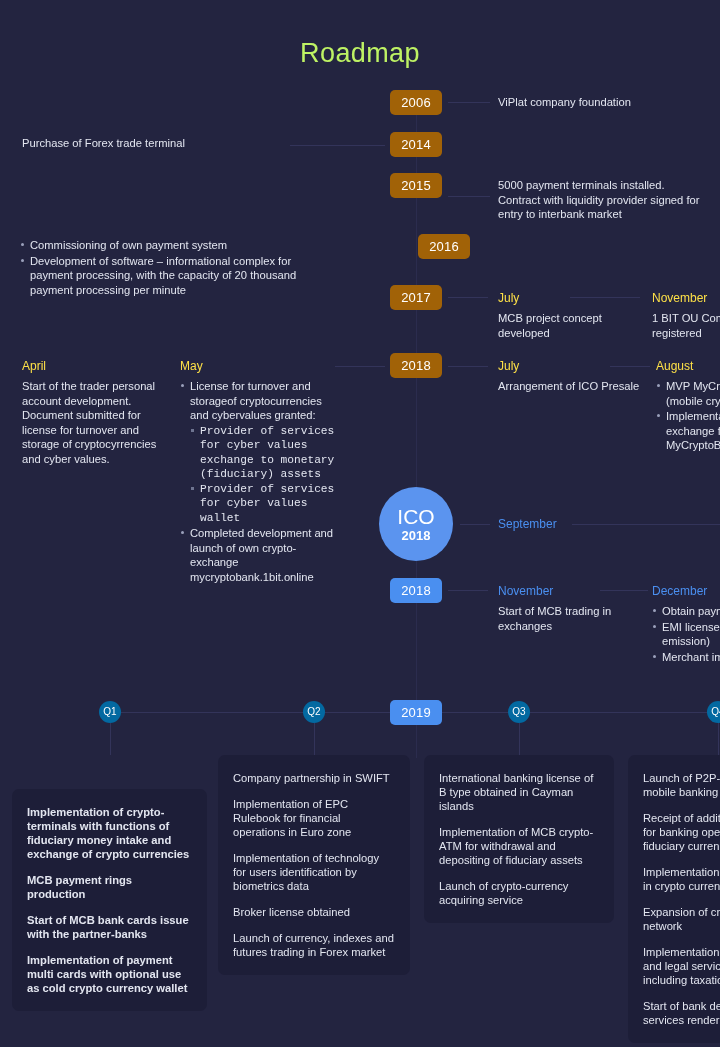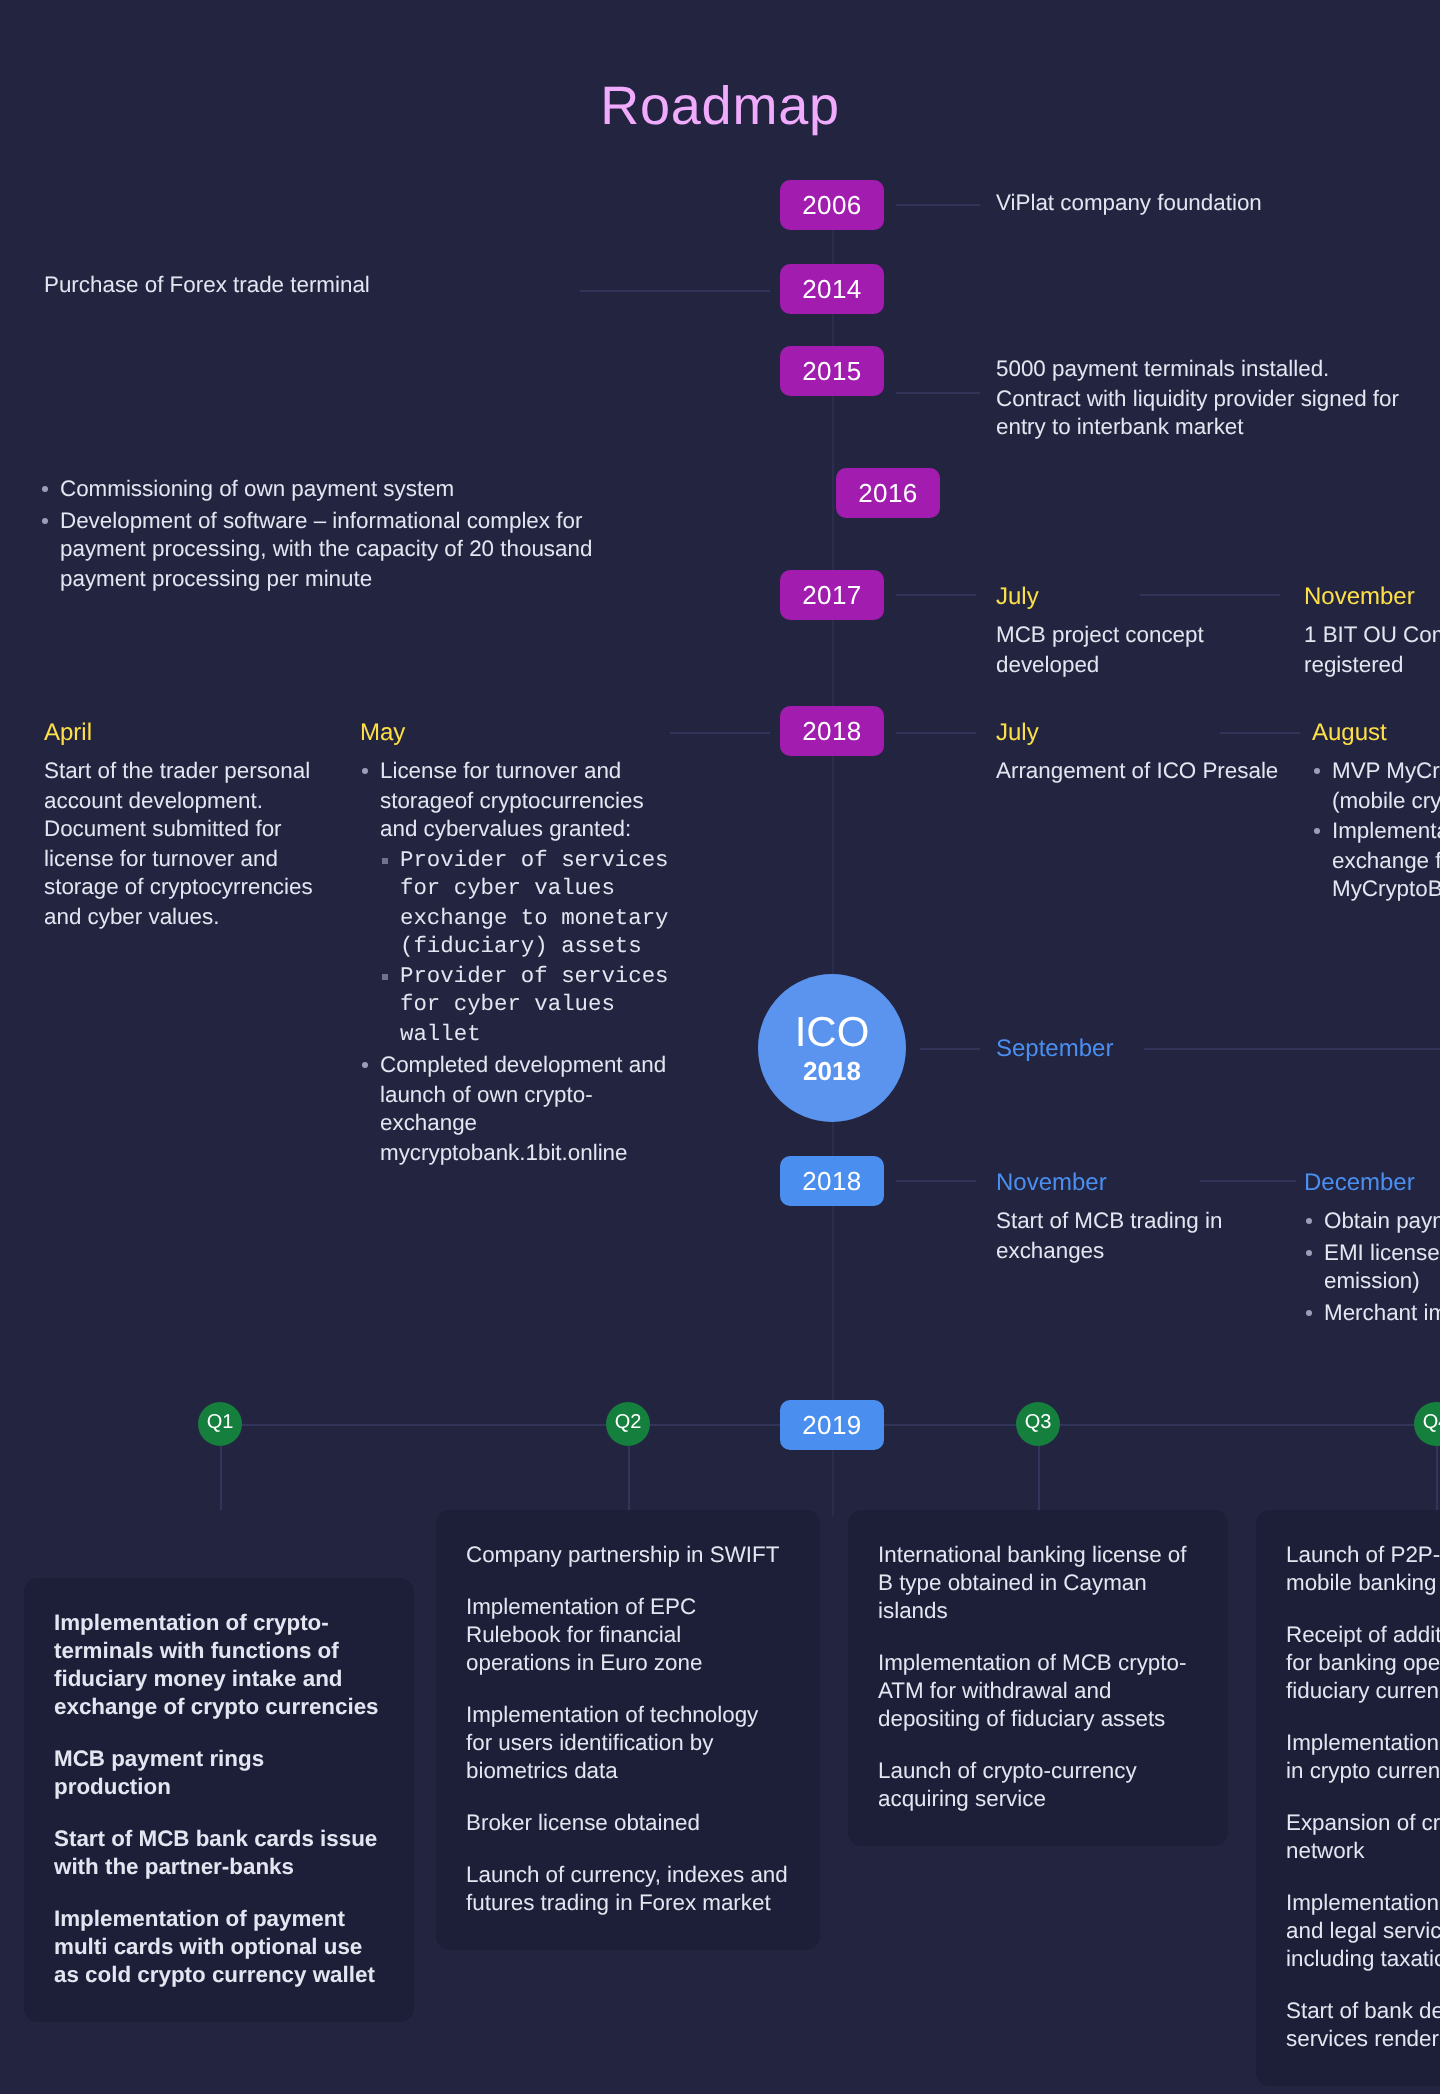--- a/index.html
+++ b/index.html
@@ -16,21 +16,21 @@
     overflow: hidden;
   }
 
   
   .title {
     position: absolute;
     top: 38px; left: 0; width: 720px;
     text-align: center;
     font-size: 27px;
     font-weight: 400;
-    color: #f0abfc;
+    color: #bef264;
     letter-spacing: .4px;
   }
 
   
   .spine {
     position: absolute;
     left: 416px; top: 110px;
     width: 1px; height: 600px;
     background: #2b2c4e;
   }
@@ -47,21 +47,21 @@
     width: 52px; height: 25px;
     border-radius: 5px;
     color: #ffffff;
     font-size: 13px;
     line-height: 25px;
     text-align: center;
     letter-spacing: .2px;
     transform: translateX(-50%);
     left: 416px;
   }
-  .badge.green { background: #a21caf; }
+  .badge.green { background: #a16207; }
   .badge.blue  { background: #4a8ff0; }
 
   
   .ico-circle {
     position: absolute;
     left: 416px; top: 487px;
     width: 74px; height: 74px;
     margin-left: -37px;
     border-radius: 50%;
     background: #5b94ef;
@@ -73,21 +73,21 @@
     justify-content: center;
   }
   .ico-circle .ico-main { font-size: 21px; line-height: 22px; font-weight: 400; }
   .ico-circle .ico-year { font-size: 13px; line-height: 15px; font-weight: 700; }
 
   
   .qmark {
     position: absolute;
     width: 22px; height: 22px;
     border-radius: 50%;
-    background: #15803d;
+    background: #0369a1;
     color: #ffffff;
     font-size: 10px;
     line-height: 22px;
     text-align: center;
     transform: translateX(-50%);
     top: 701px;
   }
 
   
   .hline {

